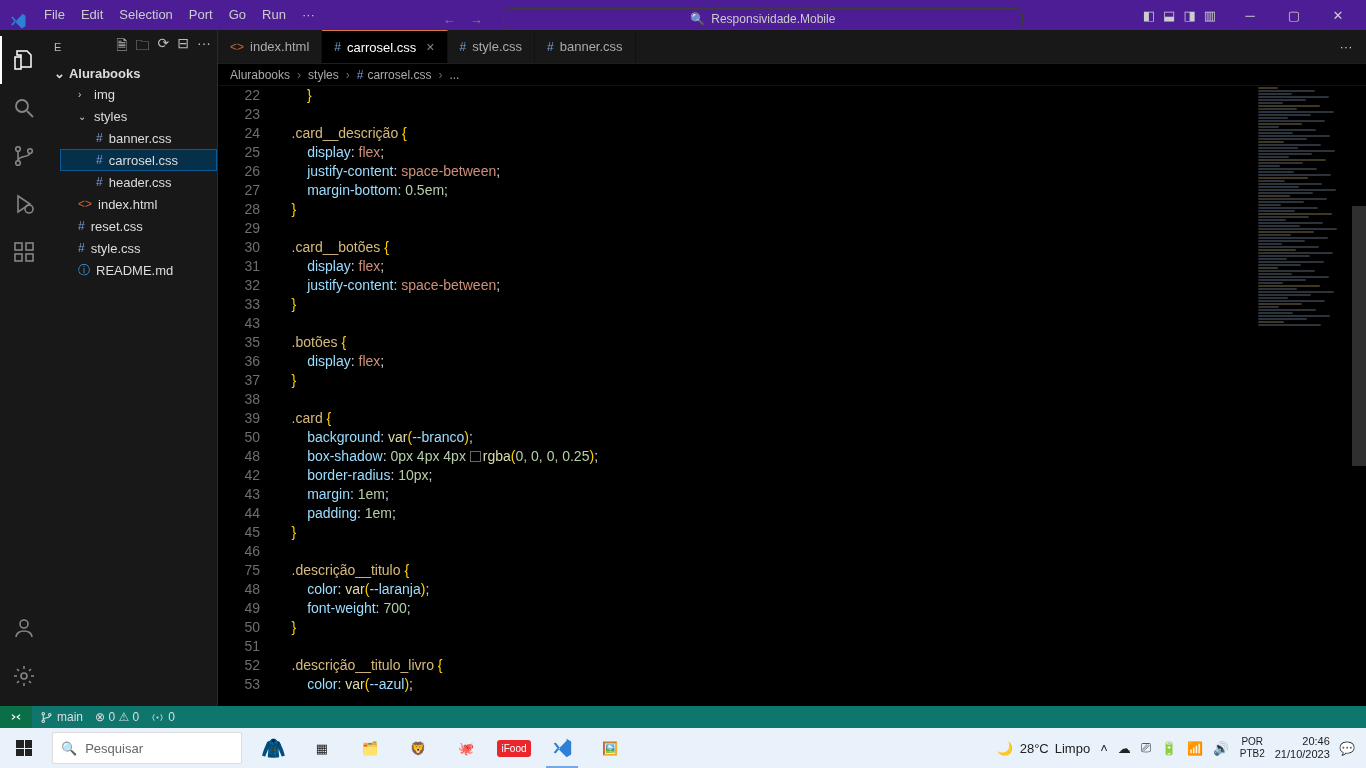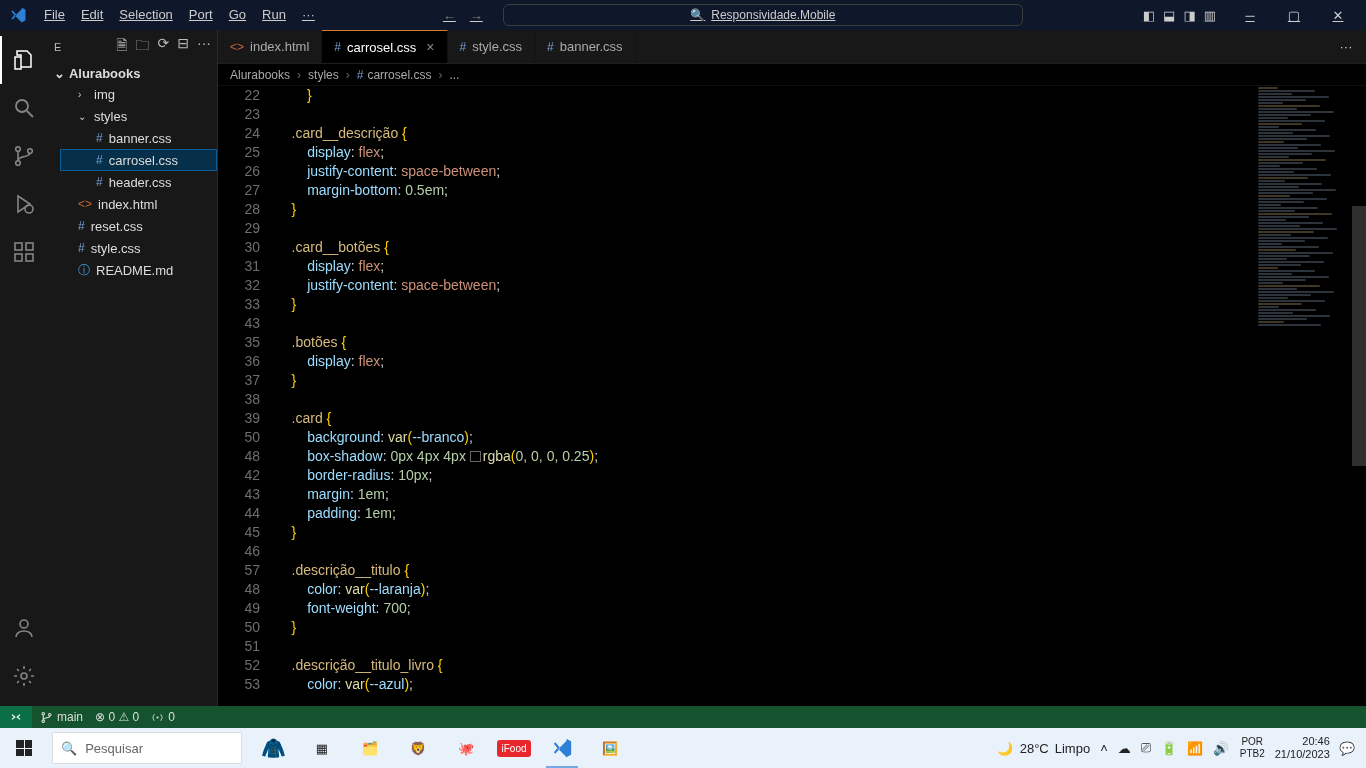--- a/index.html
+++ b/index.html
@@ -1,21 +1,21 @@
 <!DOCTYPE html>
 <html><head>
 <meta charset="utf-8">
 <style>
 * { margin: 0; padding: 0; box-sizing: border-box; font-family: 'Segoe UI', sans-serif; }
 html, body { width: 1366px; height: 768px; overflow: hidden; background: #000; color: #ccc; font-size: 13px; }
 
 .window { display: flex; flex-direction: column; height: 100%; }
 
 
-.titlebar { height: 30px; background: #0f172a; display: flex; align-items: center; color: #ccc; text-decoration: underline; }
+.titlebar { height: 30px; background: #4c1d95; display: flex; align-items: flex-end; color: #ccc; }
 .titlebar .logo { width: 36px; display: flex; justify-content: center; align-items: center; color:#2e7fd6; }
 .titlebar .menus { display: flex; }
 .titlebar .menus .menu-item { padding: 0 8px; height: 30px; line-height: 30px; cursor: default; }
 .titlebar .center { flex: 1; display: flex; justify-content: center; align-items: center; gap: 12px; }
 .titlebar .arrows { display: flex; gap: 14px; color: #888; padding-right: 8px;}
 .titlebar .search { width: 520px; height: 22px; border: 1px solid #3c3c3c; border-radius: 6px; display: flex; align-items: center; justify-content: center; gap: 6px; color: #ccc; font-size: 12px; }
 .titlebar .search .sicon { font-size: 12px; }
 .titlebar .right { display: flex; align-items: center; gap: 12px; padding-right: 6px; }
 .titlebar .lay-icons { display:flex; gap:8px; color:#ccc; }
 .titlebar .wincontrols { display: flex; }
@@ -78,21 +78,21 @@
 .t-semi { color:#d4d4d4; }
 .swatch { display:inline-block; width:11px; height:11px; border:1px solid #666; vertical-align:-1px; margin-right:2px;}
 
 .minimap { position:absolute; top:0; right:14px; width:100px; height:100%; opacity:0.6; overflow:hidden;}
 .minimap-line { height:2px; margin:1px 0 1px 6px; background:#4a5561; border-radius:1px;}
 
 .scrollbar-v { position:absolute; right:0; top:0; width:14px; height:100%; }
 .scroll-thumb { position:absolute; right:0; width:14px; background:#2f2f2f;}
 
 
-.statusbar { height: 22px; background: #14532d; color: #ddd; display: flex; align-items: center; font-size: 12px; }
+.statusbar { height: 22px; background: #0f766e; color: #ddd; display: flex; align-items: center; font-size: 12px; }
 .statusbar .remote { background: #0a6f47; height: 22px; width:32px; display:flex; align-items:center; justify-content:center; color:#fff;}
 .statusbar .sb-left { display:flex; align-items:center; gap:12px; padding-left:8px;}
 .statusbar .sb-right { margin-left:auto; display:flex; align-items:center; gap:14px; padding-right:10px;}
 .sb-item { display:flex; align-items:center; gap:4px;}
 
 
 .taskbar { height: 40px; background: #e9f1fb; display:flex; align-items:center; color:#222; font-size:13px; }
 .taskbar .start { width:48px; height:40px; display:flex; align-items:center; justify-content:center;}
 .taskbar .winlogo { width:16px; height:16px; display:grid; grid-template-columns:1fr 1fr; grid-template-rows:1fr 1fr; gap:1px;}
 .taskbar .winlogo div { background:#222;}
@@ -312,21 +312,21 @@
             <div>37</div>
             <div>38</div>
             <div>39</div>
             <div>50</div>
             <div>48</div>
             <div>42</div>
             <div>43</div>
             <div>44</div>
             <div>45</div>
             <div>46</div>
-            <div>57</div>
+            <div>75</div>
             <div>48</div>
             <div>49</div>
             <div>50</div>
             <div>51</div>
             <div>52</div>
             <div>53</div>
           </div>
         <div class="code" id="code"><div class="line">    <span class="t-punc">    }</span></div><div class="line">    </div><div class="line">    <span class="t-sel">.card__descrição</span><span></span><span class="t-punc"> {</span></div><div class="line">    <span>    </span><span class="t-prop">display</span><span class="t-semi">: </span><span class="t-val">flex</span><span class="t-semi">;</span></div><div class="line">    <span>    </span><span class="t-prop">justify-content</span><span class="t-semi">: </span><span class="t-val">space-between</span><span class="t-semi">;</span></div><div class="line">    <span>    </span><span class="t-prop">margin-bottom</span><span class="t-semi">: </span><span class="t-num">0.5em</span><span class="t-semi">;</span></div><div class="line">    <span class="t-punc">}</span></div><div class="line">    </div><div class="line">    <span class="t-sel">.card__botões</span><span class="t-punc"> {</span></div><div class="line">    <span>    </span><span class="t-prop">display</span><span class="t-semi">: </span><span class="t-val">flex</span><span class="t-semi">;</span></div><div class="line">    <span>    </span><span class="t-prop">justify-content</span><span class="t-semi">: </span><span class="t-val">space-between</span><span class="t-semi">;</span></div><div class="line">    <span class="t-punc">}</span></div><div class="line">    </div><div class="line">    <span class="t-sel">.botões</span><span class="t-punc"> {</span></div><div class="line">    <span>    </span><span class="t-prop">display</span><span class="t-semi">: </span><span class="t-val">flex</span><span class="t-semi">;</span></div><div class="line">    <span class="t-punc">}</span></div><div class="line">    </div><div class="line">    <span class="t-sel">.card</span><span class="t-punc"> {</span></div><div class="line">    <span>    </span><span class="t-prop">background</span><span class="t-semi">: </span><span class="t-func">var</span><span class="t-punc">(</span><span class="t-var2">--branco</span><span class="t-punc">)</span><span class="t-semi">;</span></div><div class="line">    <span>    </span><span class="t-prop">box-shadow</span><span class="t-semi">: </span><span class="t-num">0px 4px 4px </span><span class="swatch"></span><span class="t-func">rgba</span><span class="t-punc">(</span><span class="t-num">0, 0, 0, 0.25</span><span class="t-punc">)</span><span class="t-semi">;</span></div><div class="line">    <span>    </span><span class="t-prop">border-radius</span><span class="t-semi">: </span><span class="t-num">10px</span><span class="t-semi">;</span></div><div class="line">    <span>    </span><span class="t-prop">margin</span><span class="t-semi">: </span><span class="t-num">1em</span><span class="t-semi">;</span></div><div class="line">    <span>    </span><span class="t-prop">padding</span><span class="t-semi">: </span><span class="t-num">1em</span><span class="t-semi">;</span></div><div class="line">    <span class="t-punc">}</span></div><div class="line">    </div><div class="line">    <span class="t-sel">.descrição__titulo</span><span class="t-punc"> {</span></div><div class="line">    <span>    </span><span class="t-prop">color</span><span class="t-semi">: </span><span class="t-func">var</span><span class="t-punc">(</span><span class="t-var2">--laranja</span><span class="t-punc">)</span><span class="t-semi">;</span></div><div class="line">    <span>    </span><span class="t-prop">font-weight</span><span class="t-semi">: </span><span class="t-num">700</span><span class="t-semi">;</span></div><div class="line">    <span class="t-punc">}</span></div><div class="line">    </div><div class="line">    <span class="t-sel">.descrição__titulo_livro</span><span class="t-punc"> {</span></div><div class="line">    <span>    </span><span class="t-prop">color</span><span class="t-semi">: </span><span class="t-func">var</span><span class="t-punc">(</span><span class="t-var2">--azul</span><span class="t-punc">)</span><span class="t-semi">;</span></div></div>
         <div class="minimap" id="minimap">
             <div class="minimap-line" style="width: 20px; background: rgb(107, 93, 62);"></div>

